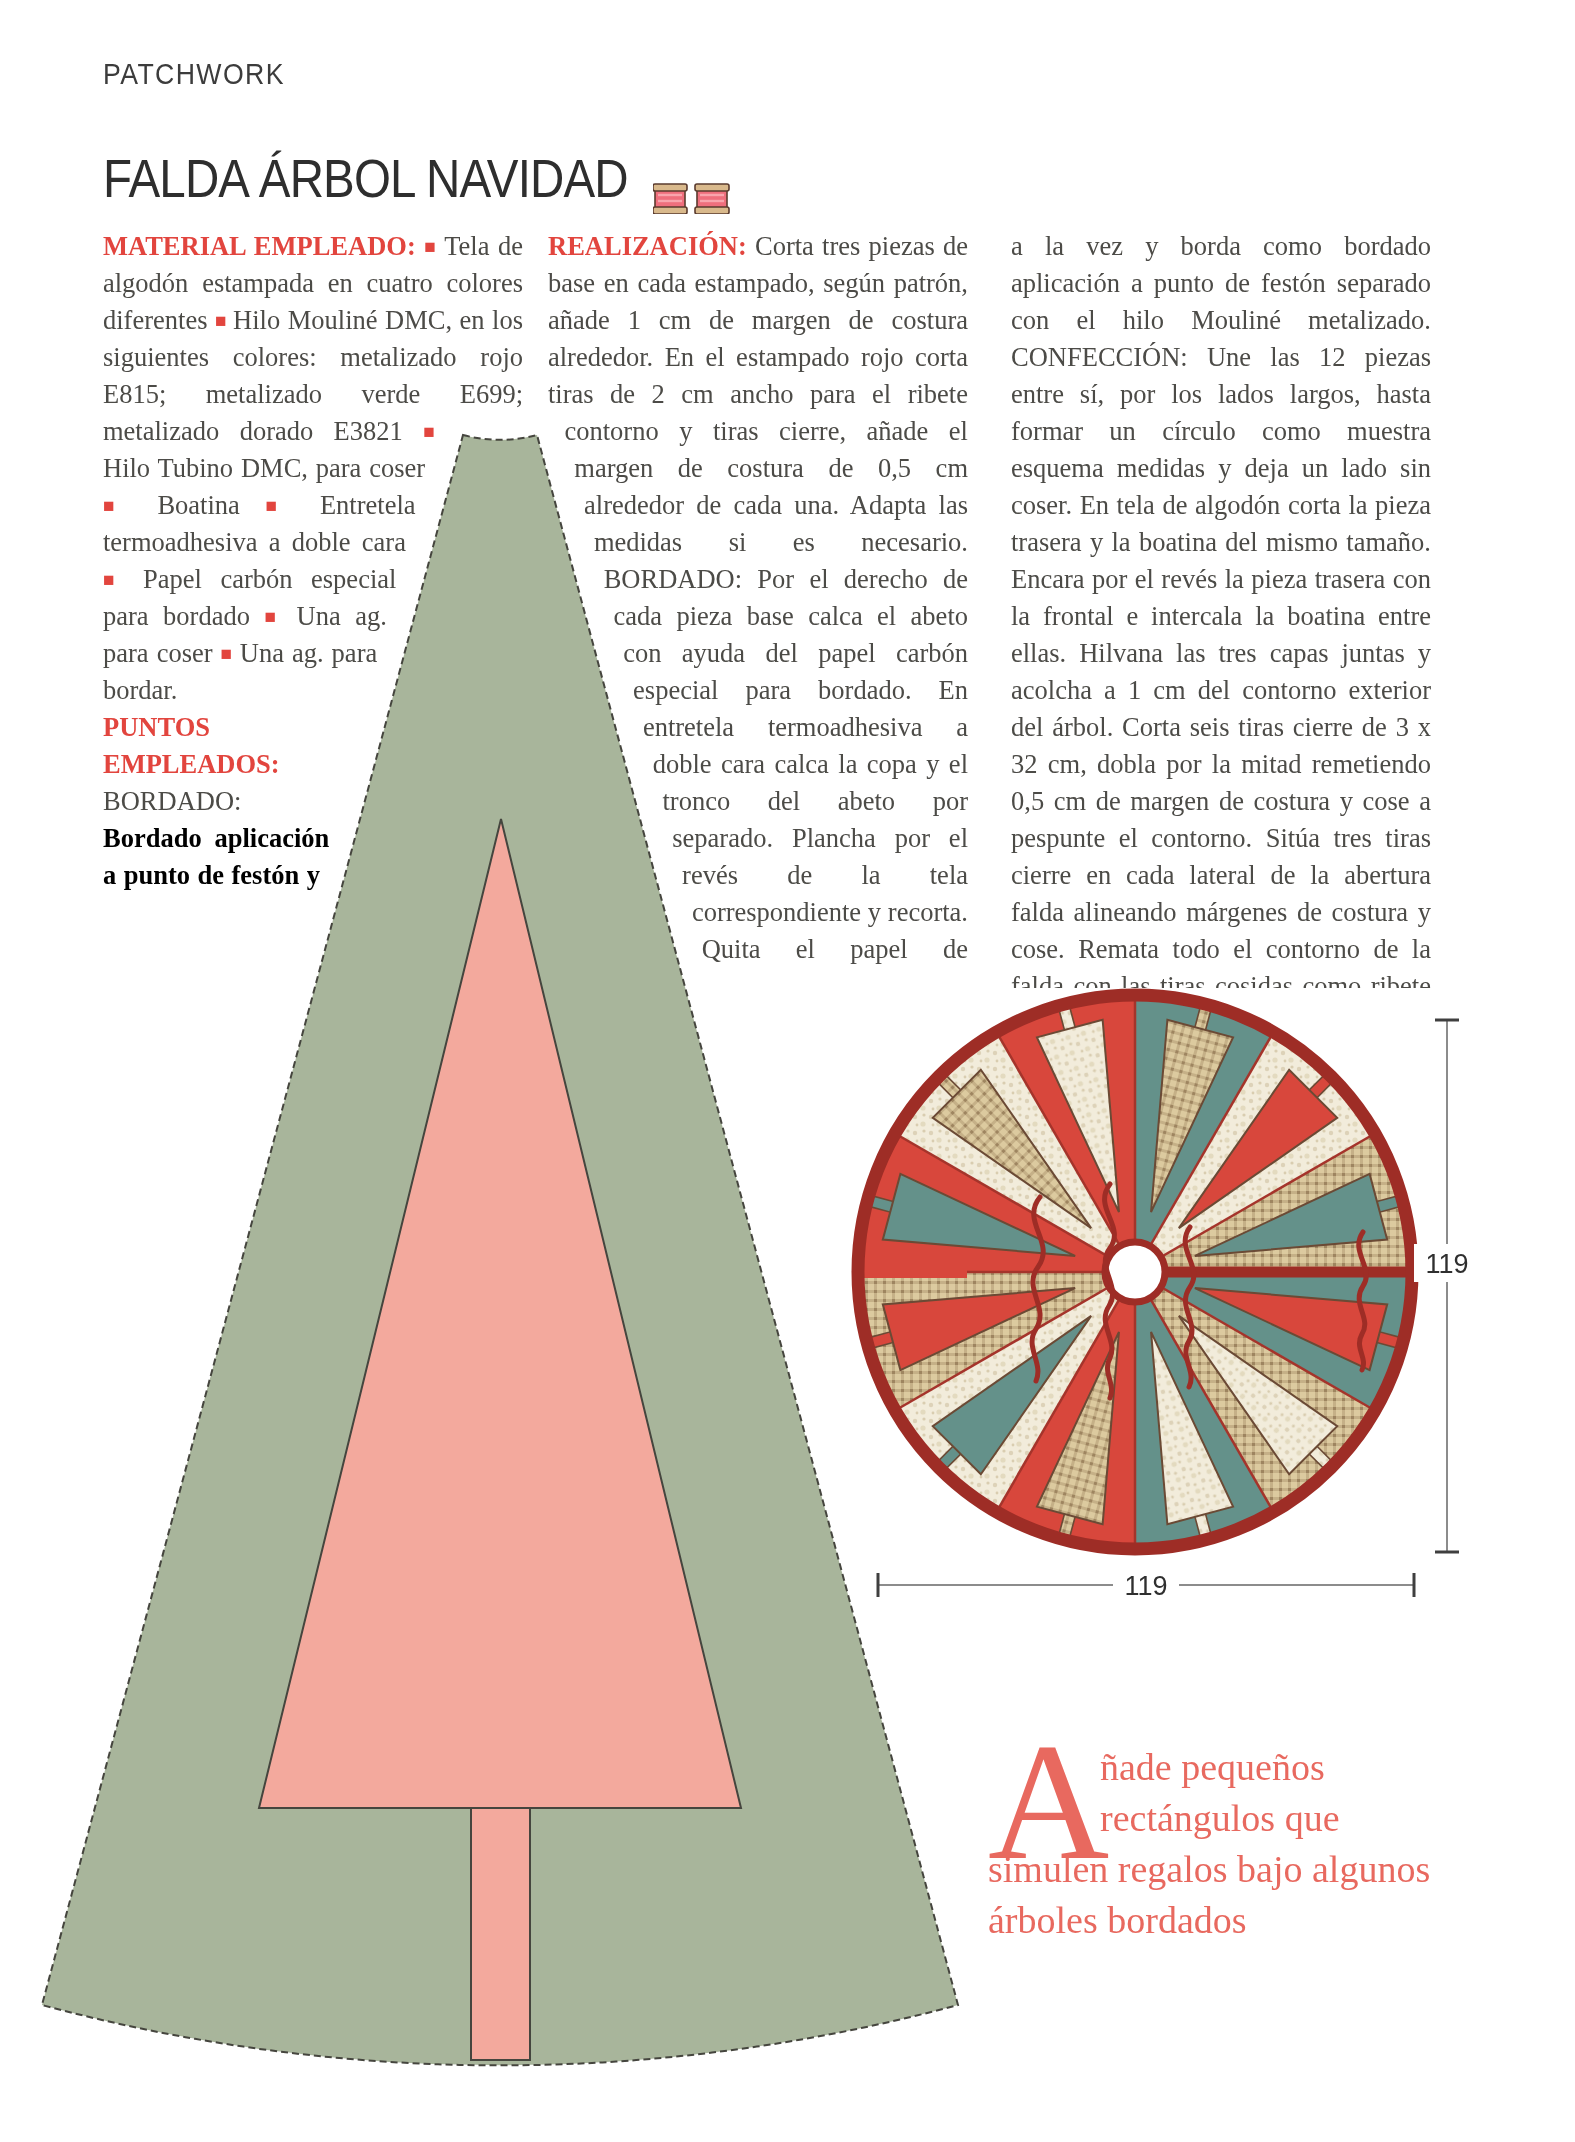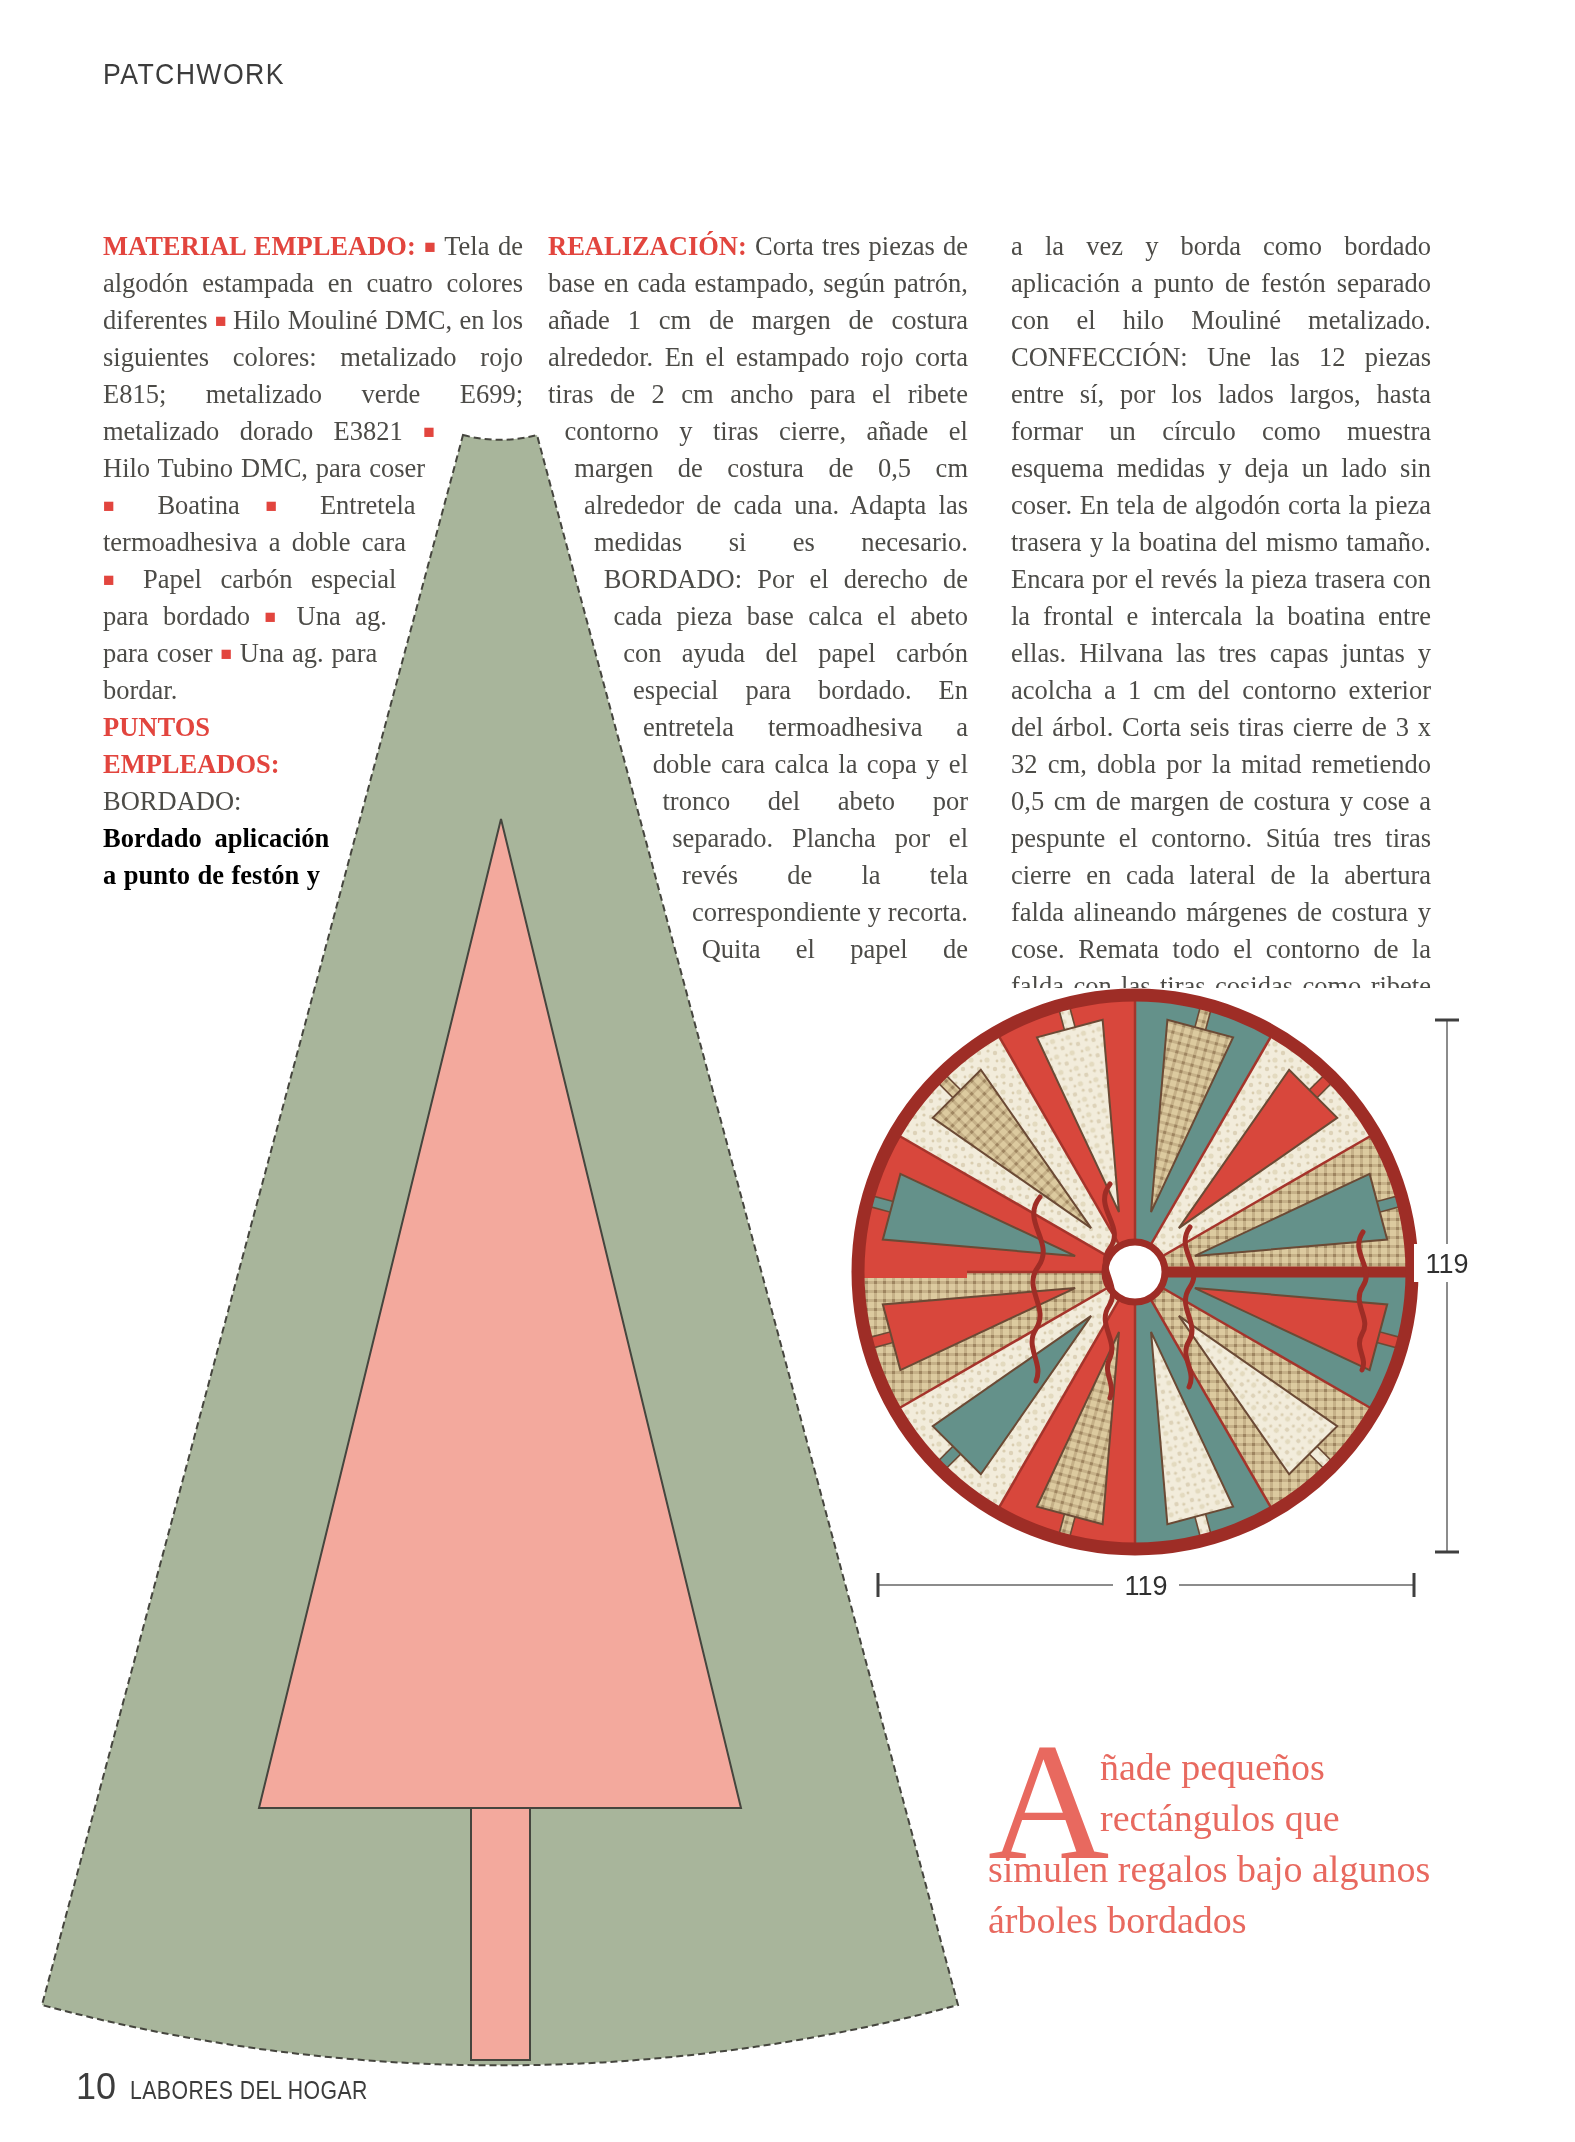--- a/index.html
+++ b/index.html
@@ -184,38 +184,51 @@
       <line x1="878" y1="1585" x2="1414" y2="1585"></line>
       <line x1="878" y1="1573" x2="878" y2="1597" stroke="#3f3f3f" stroke-width="3"></line>
       <line x1="1414" y1="1573" x2="1414" y2="1597" stroke="#3f3f3f" stroke-width="3"></line>
       <rect x="1113" y="1566" width="66" height="38" fill="#ffffff" stroke="none"></rect>
       <text class="dim-label" x="1146" y="1595" text-anchor="middle" stroke="none">119</text>
     </g>
   </svg>
 
   <div class="abs kicker">PATCHWORK</div>
 
+  <div class="abs title-row">
+    <div class="title">FALDA ÁRBOL NAVIDAD</div>
+    <svg class="spools" width="78" height="50" viewBox="0 0 78 50">
+      <g stroke="#5a3b2e" stroke-width="1.6">
+        <rect x="2" y="24" width="30" height="22" fill="#ef6f7d"></rect>
+        <rect x="0" y="20" width="34" height="7" rx="2" fill="#d9b98c"></rect>
+        <rect x="0" y="43" width="34" height="7" rx="2" fill="#d9b98c"></rect>
+        <line x1="5" y1="31" x2="29" y2="31" stroke="#f9a5ad" stroke-width="2.4"></line>
+        <line x1="5" y1="37" x2="29" y2="37" stroke="#f9a5ad" stroke-width="2.4"></line>
+        <rect x="44" y="24" width="30" height="22" fill="#ef6f7d"></rect>
+        <rect x="42" y="20" width="34" height="7" rx="2" fill="#d9b98c"></rect>
+        <rect x="42" y="43" width="34" height="7" rx="2" fill="#d9b98c"></rect>
+        <line x1="47" y1="31" x2="71" y2="31" stroke="#f9a5ad" stroke-width="2.4"></line>
+        <line x1="47" y1="37" x2="71" y2="37" stroke="#f9a5ad" stroke-width="2.4"></line>
+      </g>
+    </svg>
+  </div>
 
   <div class="abs col col1">
     <span class="flow-right"></span>
     <span><span class="seg-h">MATERIAL EMPLEADO: </span><span class="seg-u">■ </span><span>Tela de algodón estampada en cuatro colores diferentes </span><span class="seg-u">■ </span><span>Hilo Mouliné DMC, en los siguientes colores: metalizado rojo E815; metalizado verde E699; metalizado dorado E3821 </span><span class="seg-u">■ </span><span>Hilo Tubino DMC, para coser </span><span class="seg-u">■ </span><span>Boatina </span><span class="seg-u">■ </span><span>Entretela termoadhesiva a doble cara </span><span class="seg-u">■ </span><span>Papel carbón especial para bordado </span><span class="seg-u">■ </span><span>Una ag. para coser </span><span class="seg-u">■ </span><span>Una ag. para bordar.</span><br><span class="seg-h">PUNTOS EMPLEADOS:</span><br><span>BORDADO: </span><span class="seg-b">Bordado aplicación a punto de festón y Bastillas</span><span>. COSTURA: </span><span class="seg-b">Hilván, Pespunte, ribete al bies </span><span>(ver puntos utilizados).</span></span>
   </div>
 
   <div class="abs col col2">
     <span class="flow-left"></span>
     <span><span class="seg-h">REALIZACIÓN: </span><span>Corta tres piezas de base en cada estampado, según patrón, añade 1 cm de margen de costura alrededor. En el estampado rojo corta tiras de 2 cm ancho para el ribete contorno y tiras cierre, añade el margen de costura de 0,5 cm alrededor de cada una. Adapta las medidas si es necesario. BORDADO: Por el derecho de cada pieza base calca el abeto con ayuda del papel carbón especial para bordado. En entretela termoadhesiva a doble cara calca la copa y el tronco del abeto por separado. Plancha por el revés de la tela correspondiente y recorta. Quita el papel de protección y sitúa la copa y el tronco de cada abeto en su pieza base. Superpón la copa al tronco, plancha</span></span>
   </div>
 
   <div class="abs col col3">
     <span><span>a la vez y borda como bordado aplicación a punto de festón separado con el hilo Mouliné metalizado. CONFECCIÓN: Une las 12 piezas entre sí, por los lados largos, hasta formar un círculo como muestra esquema medidas y deja un lado sin coser. En tela de algodón corta la pieza trasera y la boatina del mismo tamaño. Encara por el revés la pieza trasera con la frontal e intercala la boatina entre ellas. Hilvana las tres capas juntas y acolcha a 1 cm del contorno exterior del árbol. Corta seis tiras cierre de 3 x 32 cm, dobla por la mitad remetiendo 0,5 cm de margen de costura y cose a pespunte el contorno. Sitúa tres tiras cierre en cada lateral de la abertura falda alineando márgenes de costura y cose. Remata todo el contorno de la falda con las tiras cosidas como ribete al bies.</span></span>
   </div>
 
   <div class="abs pullquote">
     <div class="dropcap">A</div>
     <span>ñade pequeños rectángulos que simulen regalos bajo algunos árboles bordados</span>
   </div>
 
-  <div class="abs footer">
-    <span class="pageno">10</span>
-    <span class="magname">LABORES DEL HOGAR</span>
-  </div>
 
 </div>
 
 </body></html>

